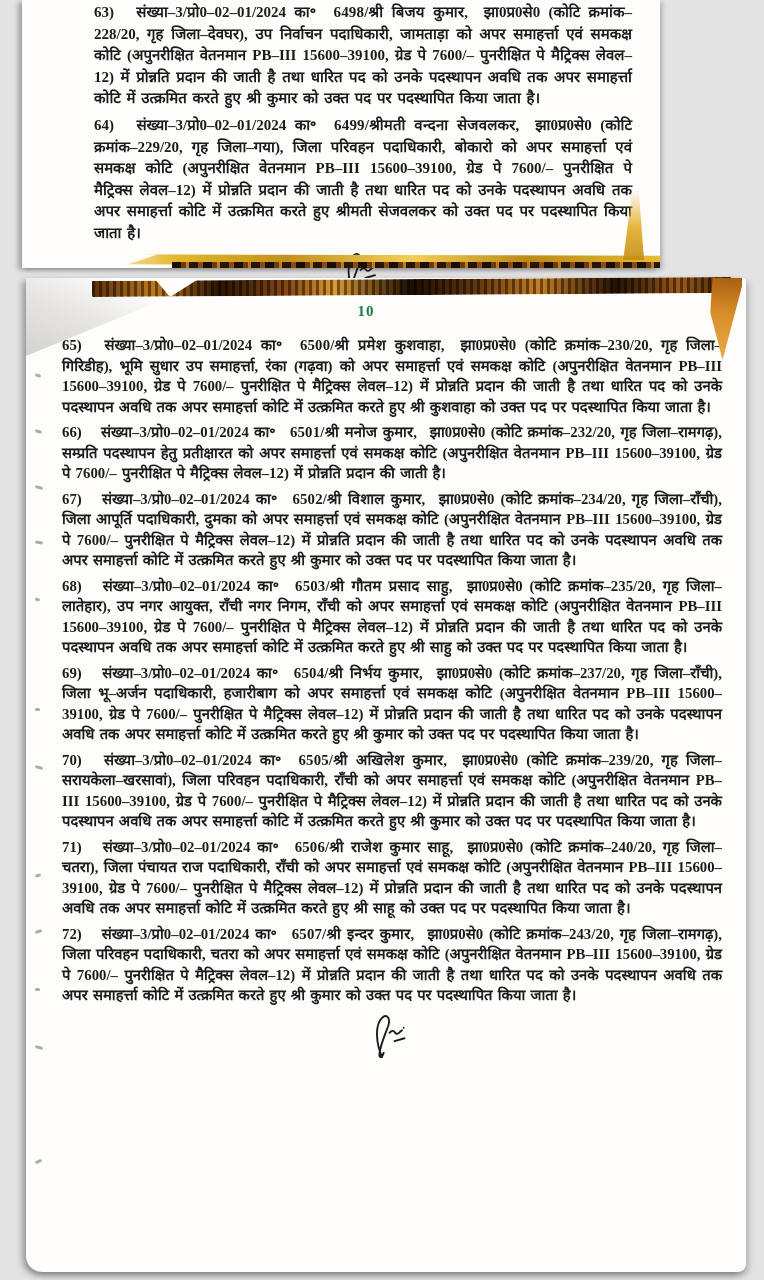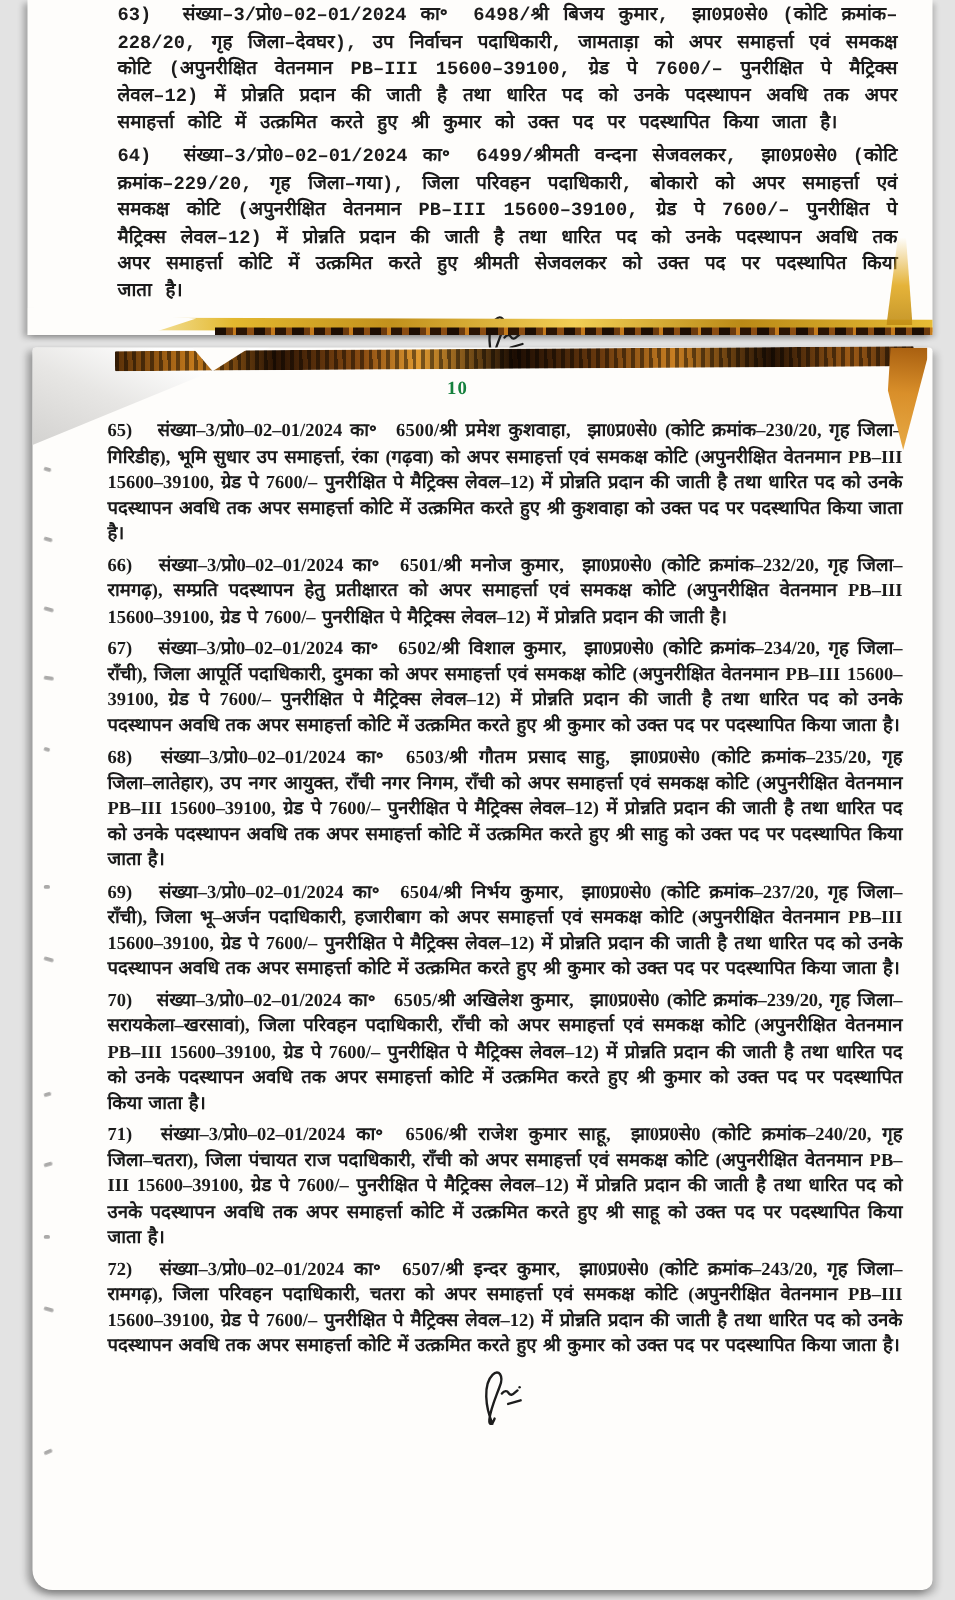--- a/index.html
+++ b/index.html
@@ -4,36 +4,35 @@
 <style>
   html,body{margin:0;padding:0;}
   body{
     width:764px;height:1280px;overflow:hidden;position:relative;
     background:#e3e3e3;
     font-family:"Liberation Serif","DejaVu Serif",serif;
   }
   
   .photo{position:absolute;background:#fefdfb;}
   #photo1{
-    left:22px;top:0;width:724px;height:268px;
+    left:22px;top:0;width:638px;height:268px;
     box-shadow:-4px 2px 5px rgba(0,0,0,.28), 3px 2px 4px rgba(0,0,0,.18);
-    font-family:Liberation Mono, monospace;
   }
   #photo2{
     left:26px;top:278px;width:720px;height:994px;
     border-radius:3px 3px 8px 16px;
     box-shadow:-4px 3px 6px rgba(0,0,0,.30), 3px 4px 6px rgba(0,0,0,.20);
   }
   
   .bodytext{
     color:#1b1b1b;text-align:justify;
     font-weight:600;
   }
   #text1{padding:2px 28px 0 72px;font-size:15px;line-height:21.6px;word-spacing:2px;}
-  #text2{padding:5px 24px 0 60px;font-size:14.8px;line-height:20.5px;word-spacing:1.5px;}
+  #text2{padding:5px 24px 0 36px;font-size:14.8px;line-height:20.5px;word-spacing:1.5px;}
   .entry{margin:0 0 5px 0;}
   .entry .num{margin-right:14px;}
   .entry .ref{margin-right:9px;}
   .entry .bold{font-weight:800;margin-right:7px;letter-spacing:.2px;}
   .page-number{
     text-align:center;font-size:15px;letter-spacing:1px;color:#15803d;
     margin:25px 40px 10px 0;font-weight:600;
   }
   
   .sig-row{display:flex;justify-content:center;}

